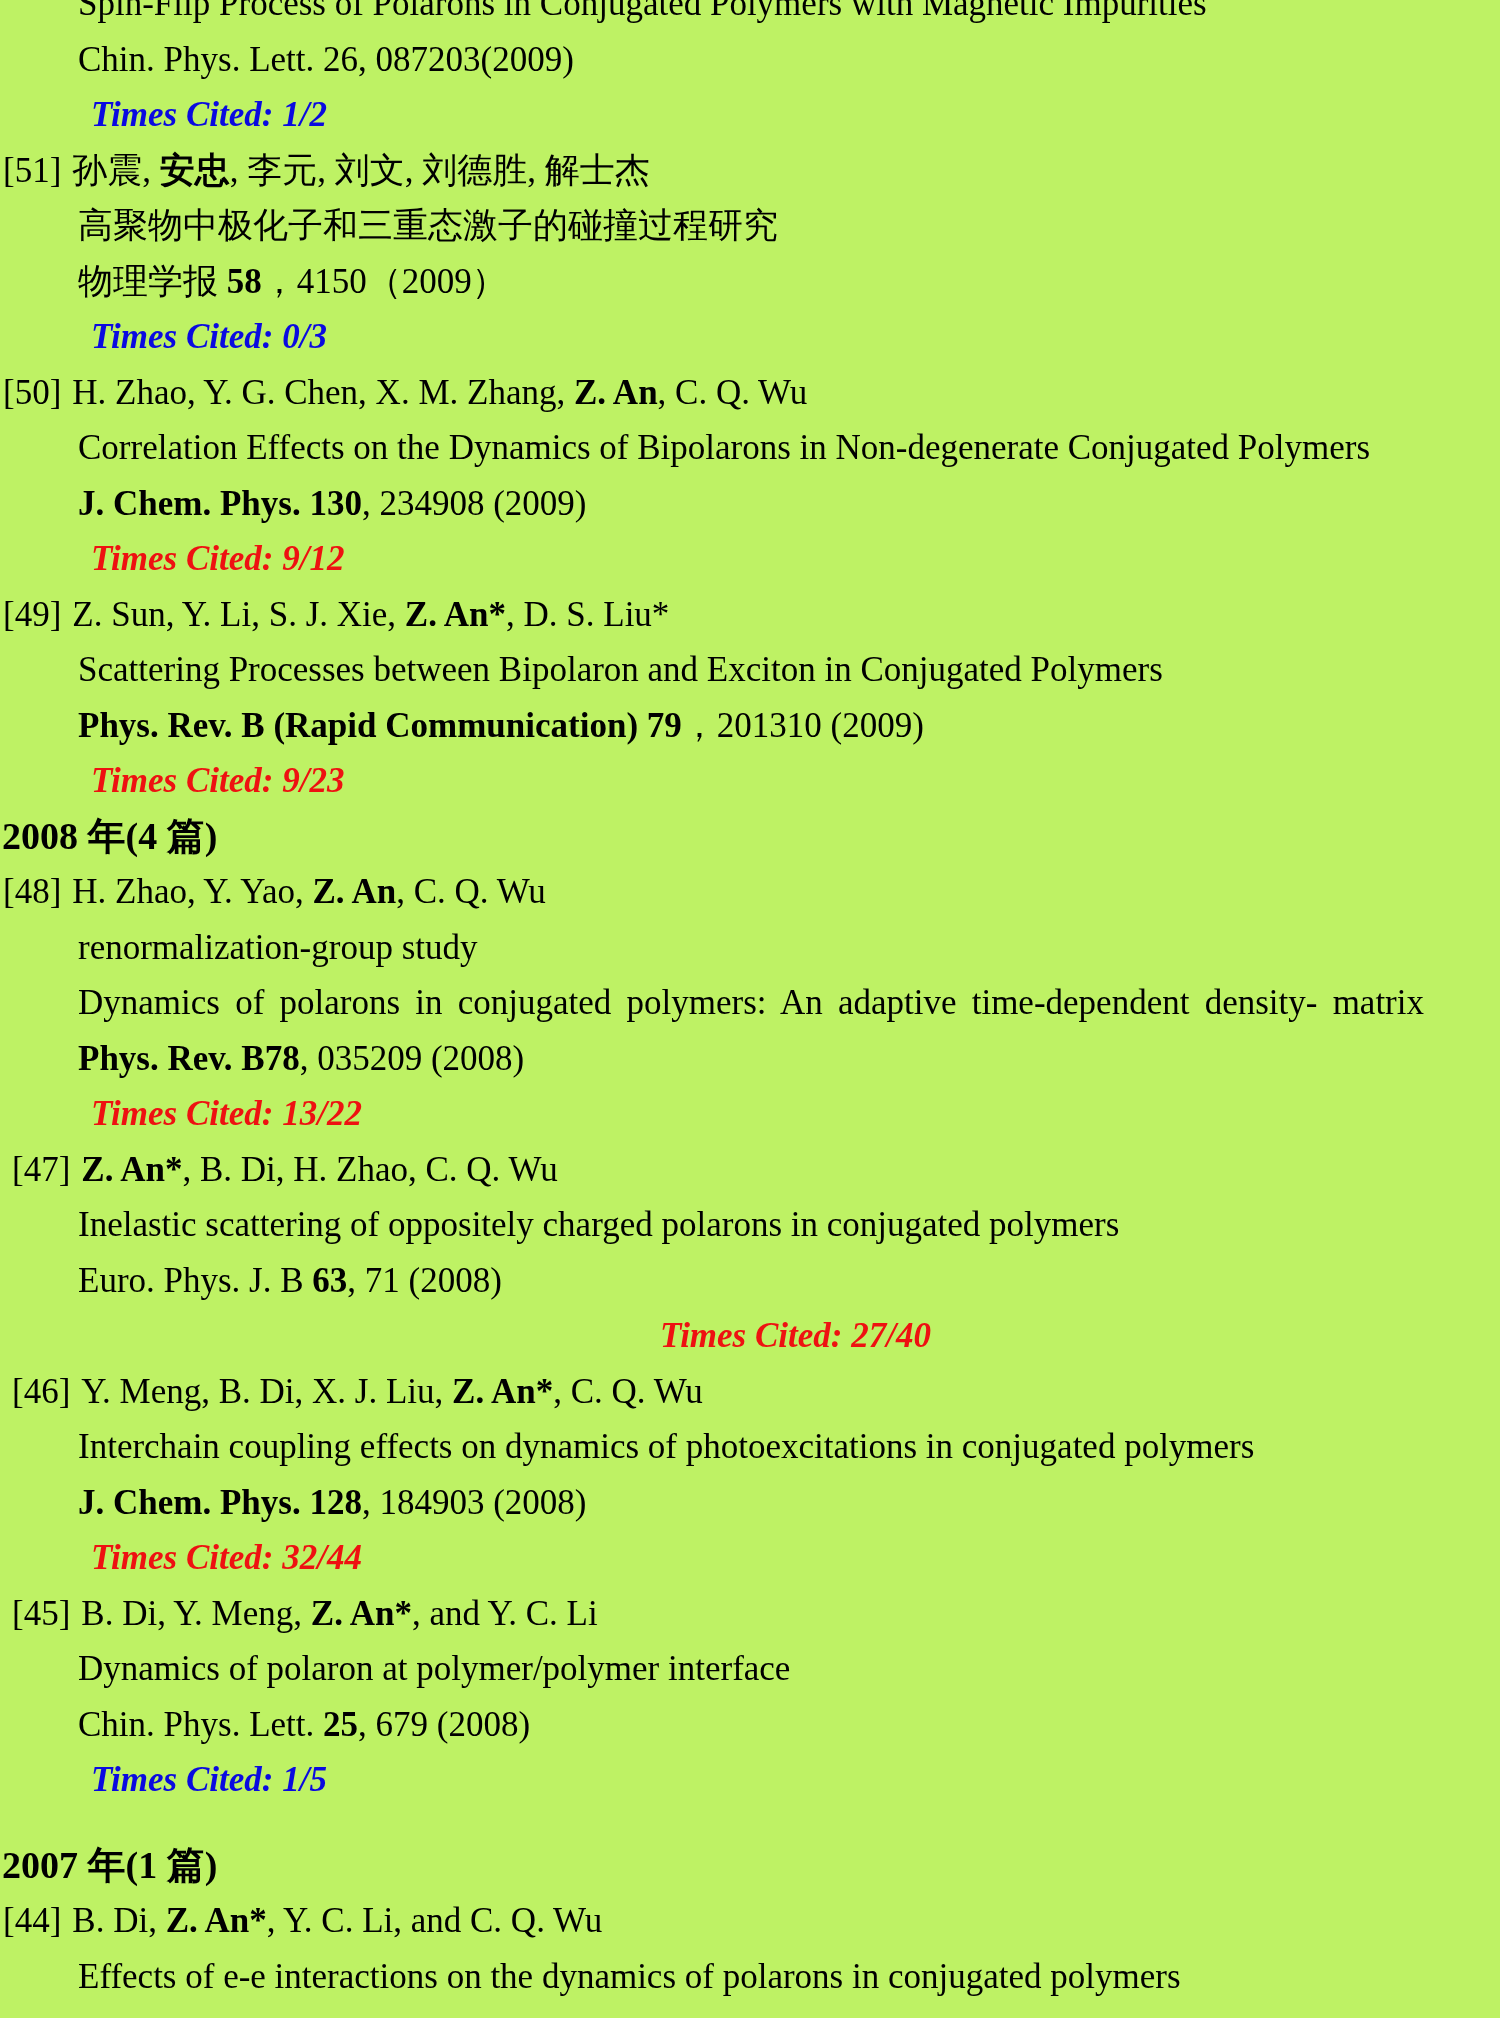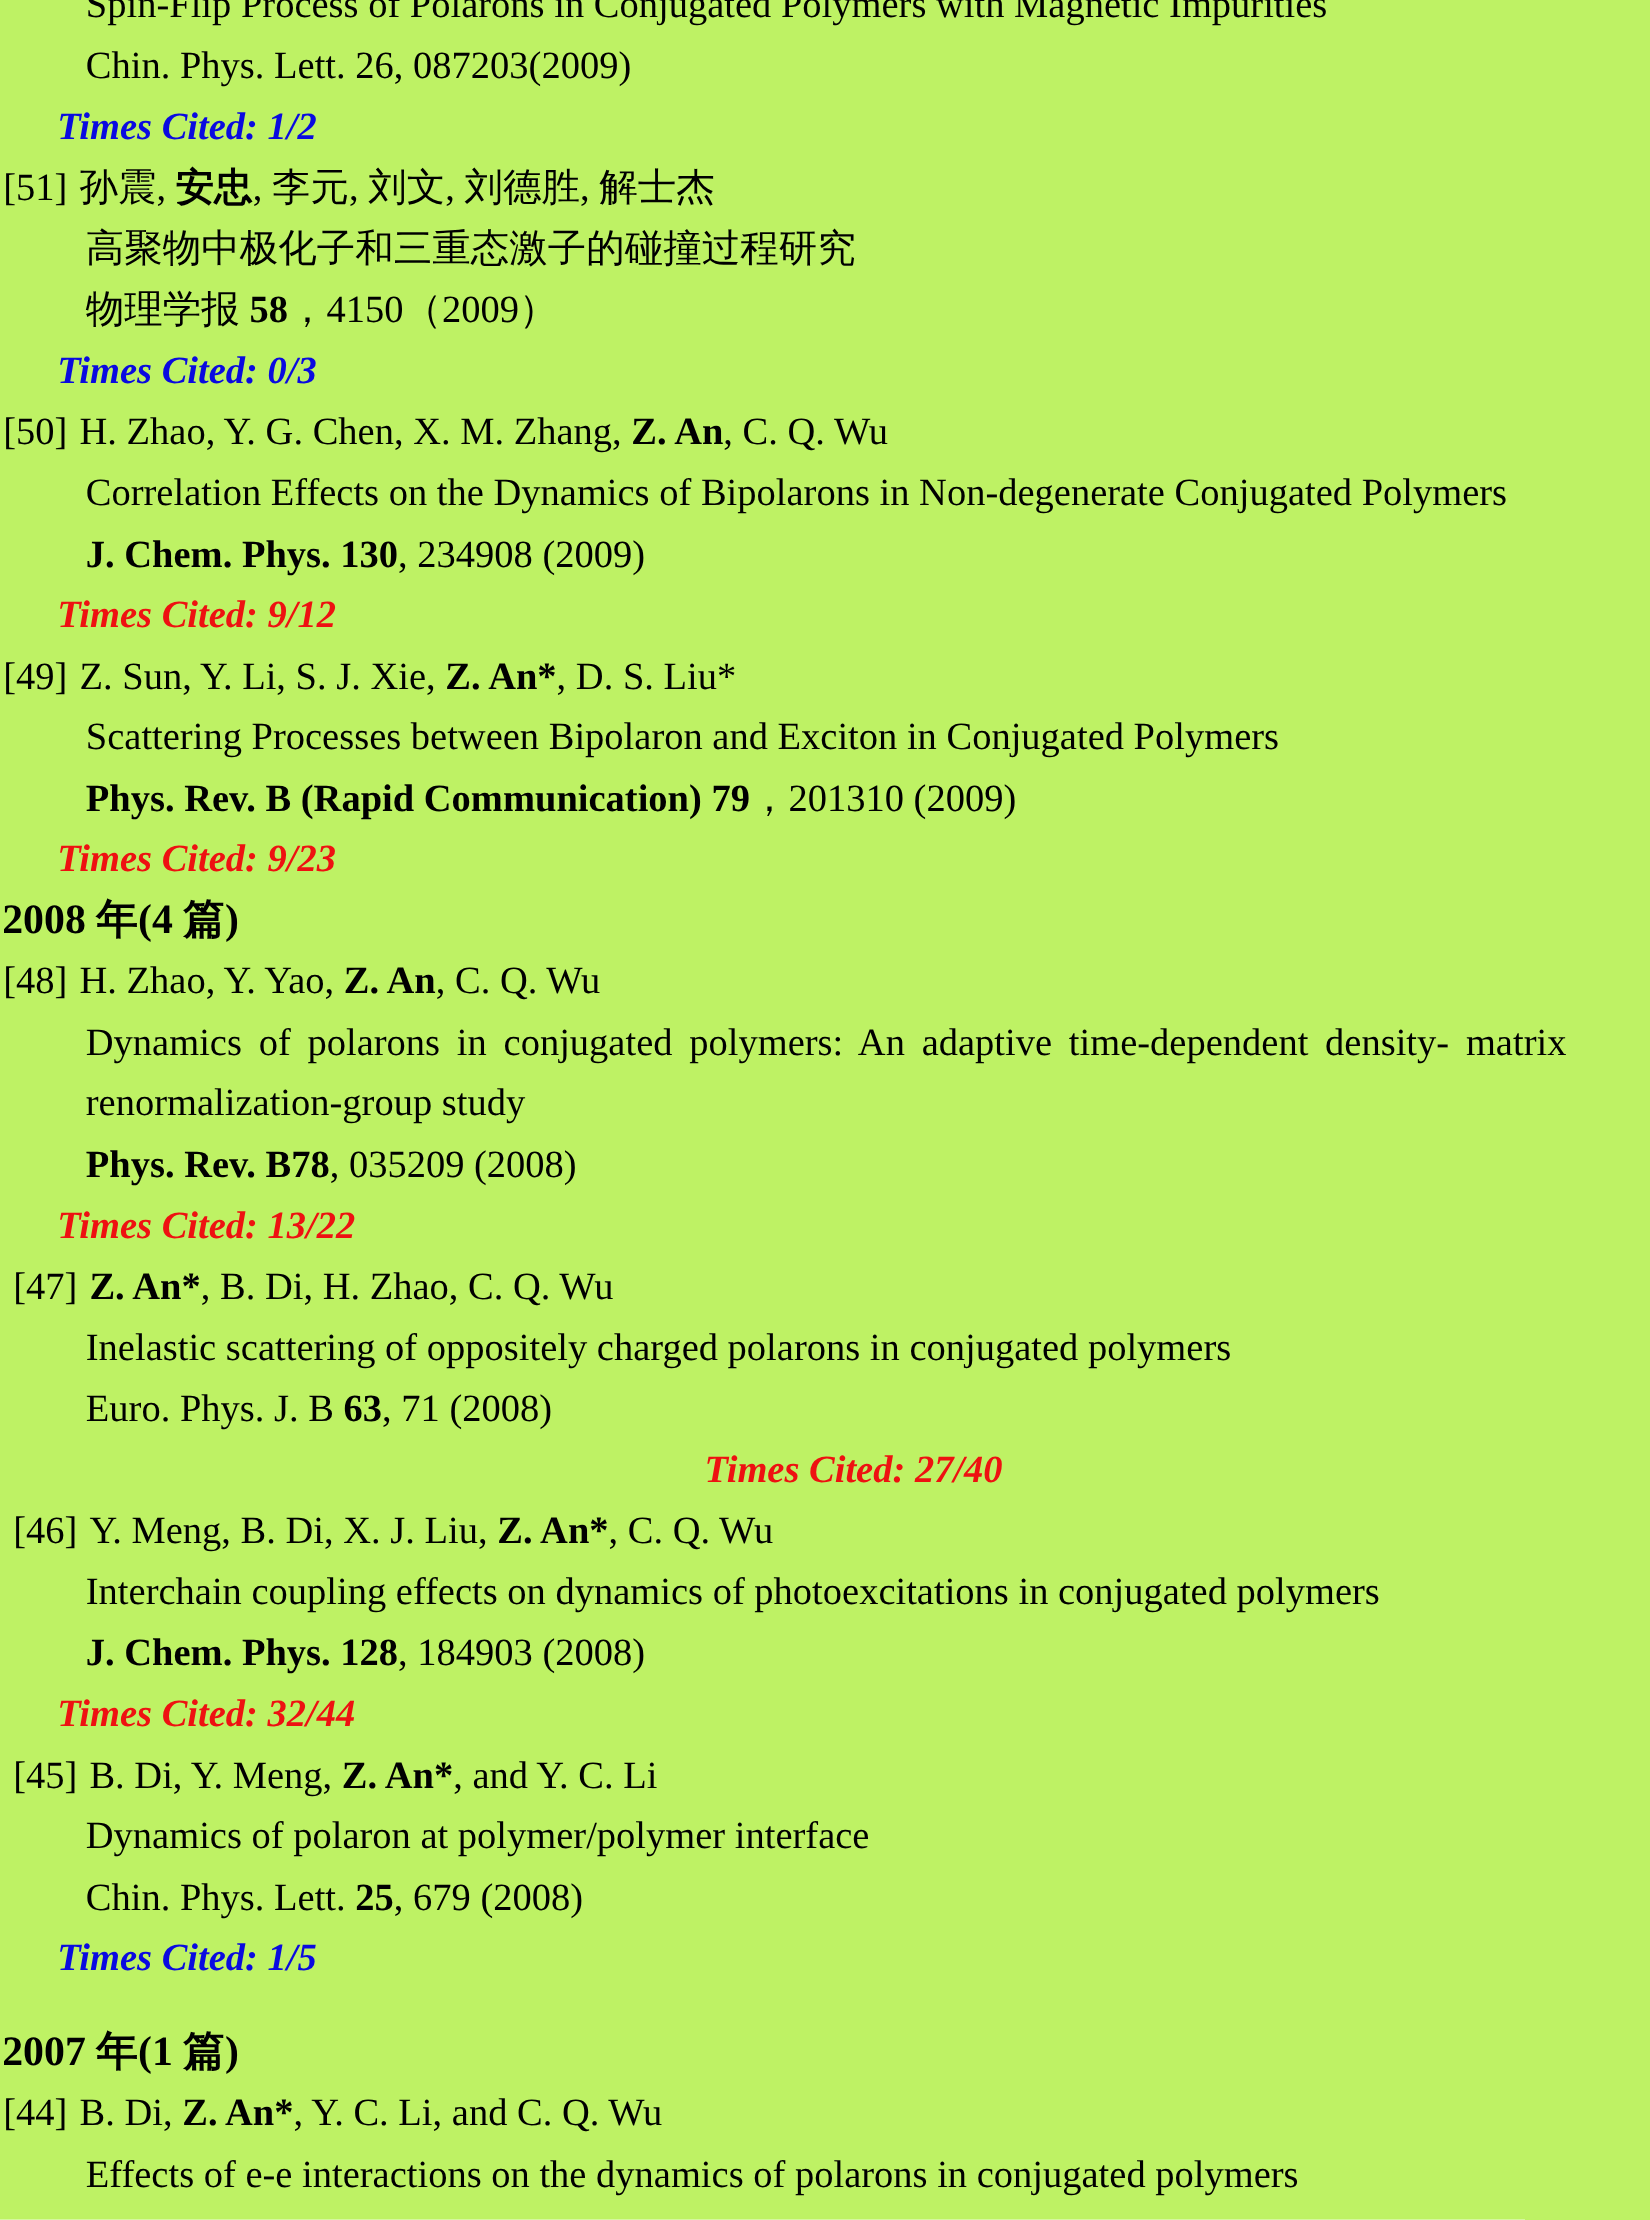--- a/index.html
+++ b/index.html
@@ -17,21 +17,21 @@
     height: 55.5px;
     line-height: 55.5px;
     white-space: nowrap;
     box-sizing: border-box;
   }
   .first-line { margin-top: -24px; }
   .gap-before { margin-top: 30px; }
   .num-line   { padding-left: 3px; }
   .num-line.indented { padding-left: 12px; }
   .content    { padding-left: 78px; }
-  .tc-line    { padding-left: 52px; font-weight: 700; font-style: italic; }
+  .tc-line    { padding-left: 91px; font-weight: 700; font-style: italic; }
   .tc-val::before { content: ": "; }
   .heading    { padding-left: 2px; font-weight: 700; font-size: 38px; }
   .ref-num    { margin-right: 11px; }
   .b          { font-weight: 700; }
   .justify-full {
     width: 1424px;
     text-align: justify;
     text-align-last: justify;
   }
 </style>
@@ -77,22 +77,22 @@
   </div>
   <div class="line tc-line" style="color: rgb(238, 17, 17);">
     <span>Times Cited</span><span class="tc-val">9/23</span>
   </div>
 
   <div class="line heading">2008 年(4 篇)</div>
 
   <div class="line num-line">
     <span class="ref-num">[48]</span><span>H. Zhao, Y. Yao, </span><span class="b">Z. An</span><span>, C. Q. Wu</span>
   </div>
+  <div class="line content">renormalization-group study</div>
   <div class="line content justify-full">Dynamics of polarons in conjugated polymers: An adaptive time-dependent density- matrix</div>
-  <div class="line content">renormalization-group study</div>
   <div class="line content">
     <span class="b">Phys. Rev. B78</span><span>, 035209 (2008)</span>
   </div>
   <div class="line tc-line" style="color: rgb(238, 17, 17);">
     <span>Times Cited</span><span class="tc-val">13/22</span>
   </div>
 
   <div class="line num-line indented">
     <span class="ref-num">[47]</span><span class="b">Z. An*</span><span>, B. Di, H. Zhao, C. Q. Wu</span>
   </div>

